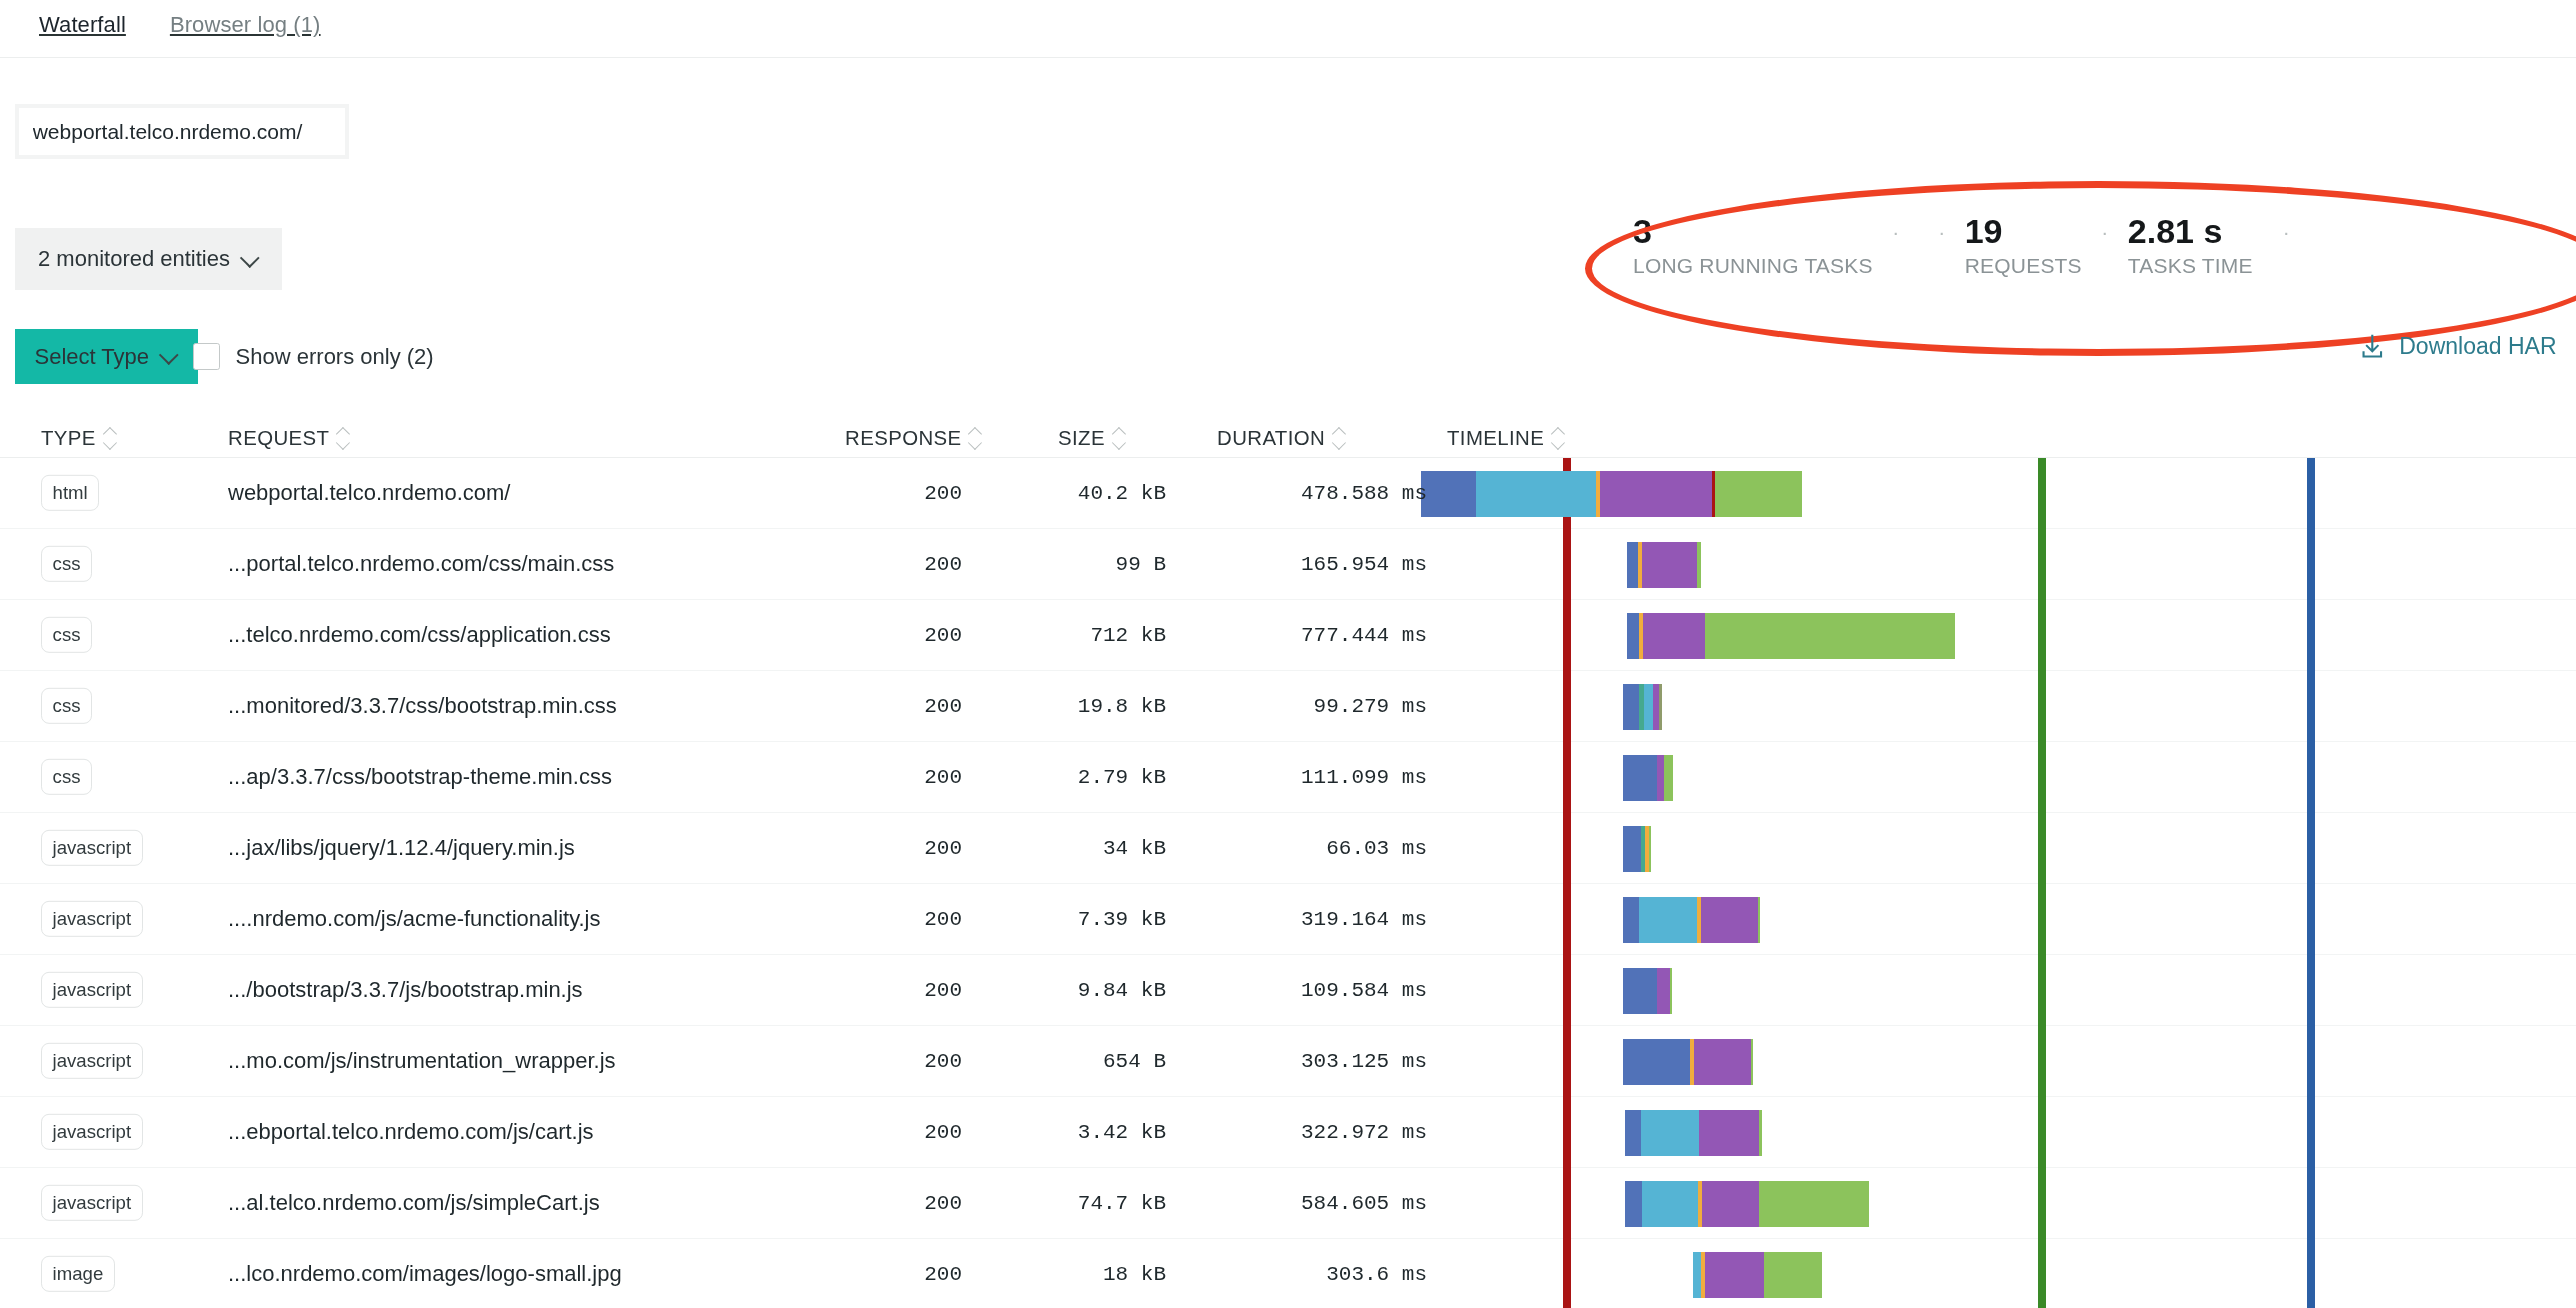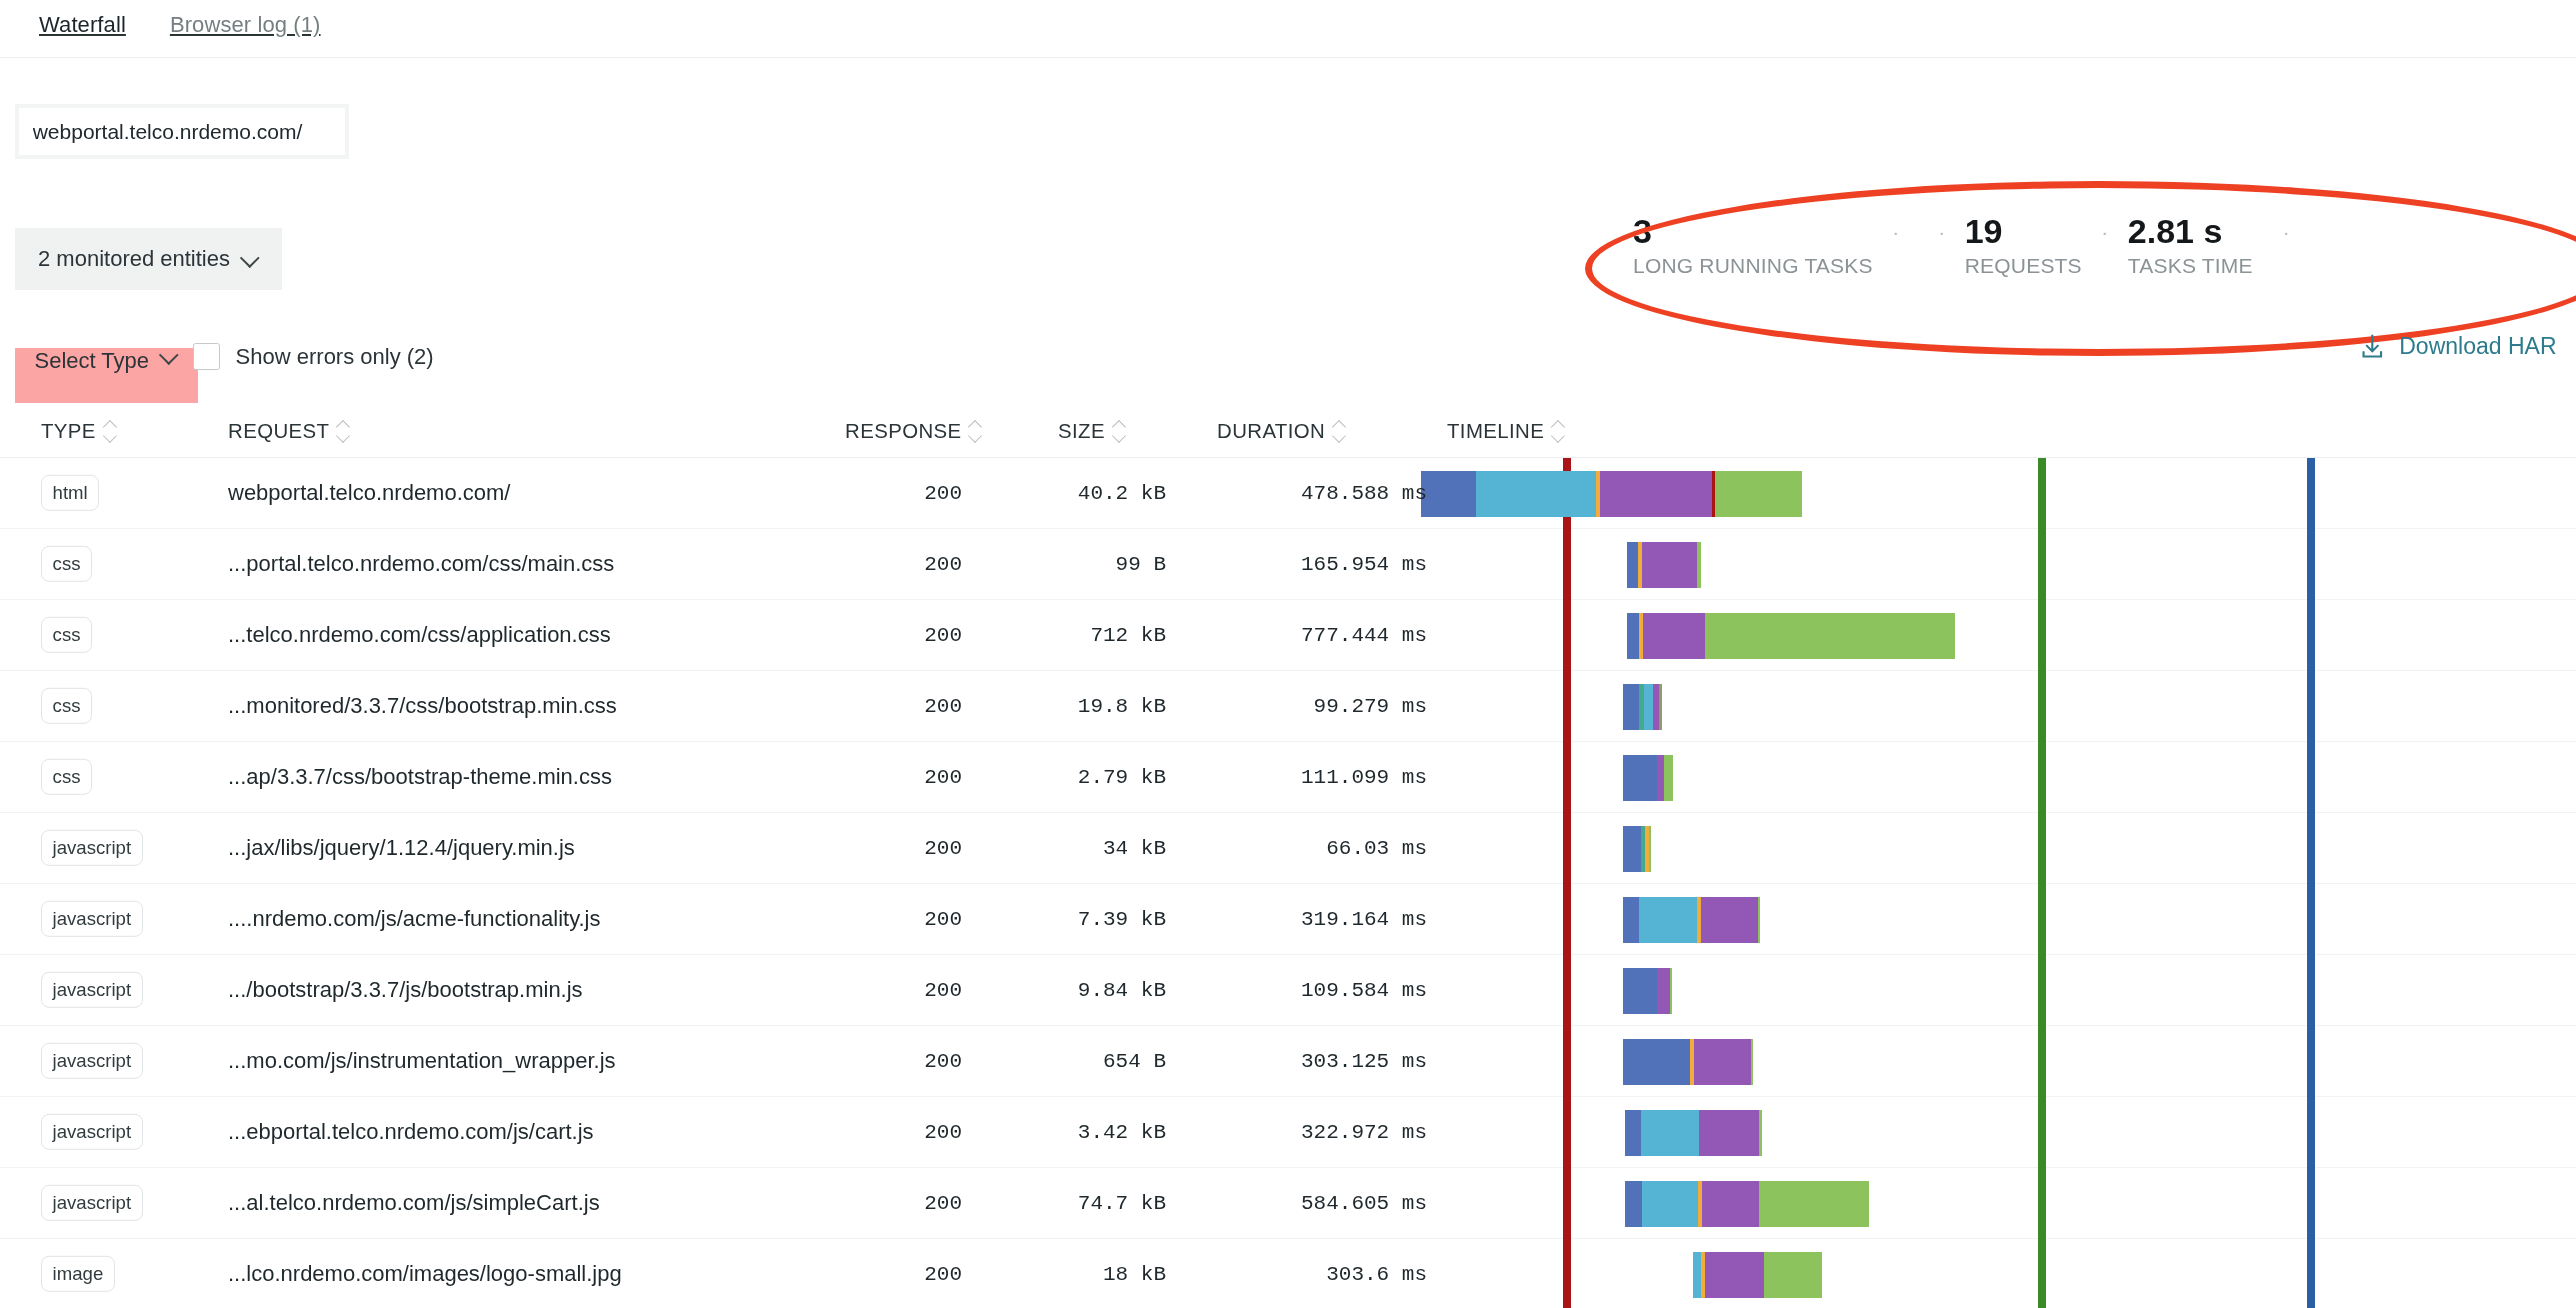--- a/index.html
+++ b/index.html
@@ -43,23 +43,23 @@
     position: absolute; left: 15px; top: 228px;
     height: 62px; background: #f0f1f1;
     display: flex; align-items: center; gap: 12.4px;
     padding: 0 23px; cursor: pointer;
   }
   .entities-btn .lbl { font-size: 22px; color: #2b3438; }
 
   
   .type-btn {
     position: absolute; left: 15px; top: 329px;
-    height: 55px; background: #fca5a5;
-    display: flex; gap: 12.4px;
-    padding: 0 19.5px; cursor: pointer; margin-top: 19px;
+    height: 55px; background: #14b8a6;
+    display: flex; align-items: center; gap: 12.4px;
+    padding: 0 19.5px; cursor: pointer;
   }
   .type-btn .lbl { font-size: 22px; color: #2b3438; }
 
   .errors-only {
     position: absolute; left: 193px; top: 329px;
     height: 55px; display: flex; align-items: center; gap: 16px; cursor: pointer;
   }
   .cbox {
     width: 26.6px; height: 26.6px; border: 1.8px solid #c4c9c9;
     border-radius: 2.7px; background: #fff;
@@ -109,22 +109,22 @@
     display: flex; align-items: center; gap: 14px; cursor: pointer;
   }
   .dl-har .lbl { font-size: 23px; color: #2d7b8c; }
 
   
   .thead {
     position: absolute; top: 403px; left: 0; width: 2576px; height: 55px;
     border-bottom: 1.8px solid #eceeee;
   }
   .th {
-    position: absolute; top: 17px;
-    display: flex; align-items: flex-start; gap: 8px;
+    position: absolute; top: 8px;
+    display: flex; align-items: center; gap: 8px;
     font-size: 20.4px; color: #2b3438; letter-spacing: 0.4px; cursor: pointer;
   }
   .sortico { position: relative; width: 13.3px; height: 23px; flex: none; }
   .sortico::before, .sortico::after {
     content: ""; position: absolute; left: 0.9px;
     width: 8.9px; height: 8.9px;
     border-left: 1.9px solid #b9bfbf; border-top: 1.9px solid #b9bfbf;
   }
   .sortico::before { top: 1.8px; transform: rotate(45deg); }
   .sortico::after  { bottom: 1.8px; transform: rotate(-135deg); }

